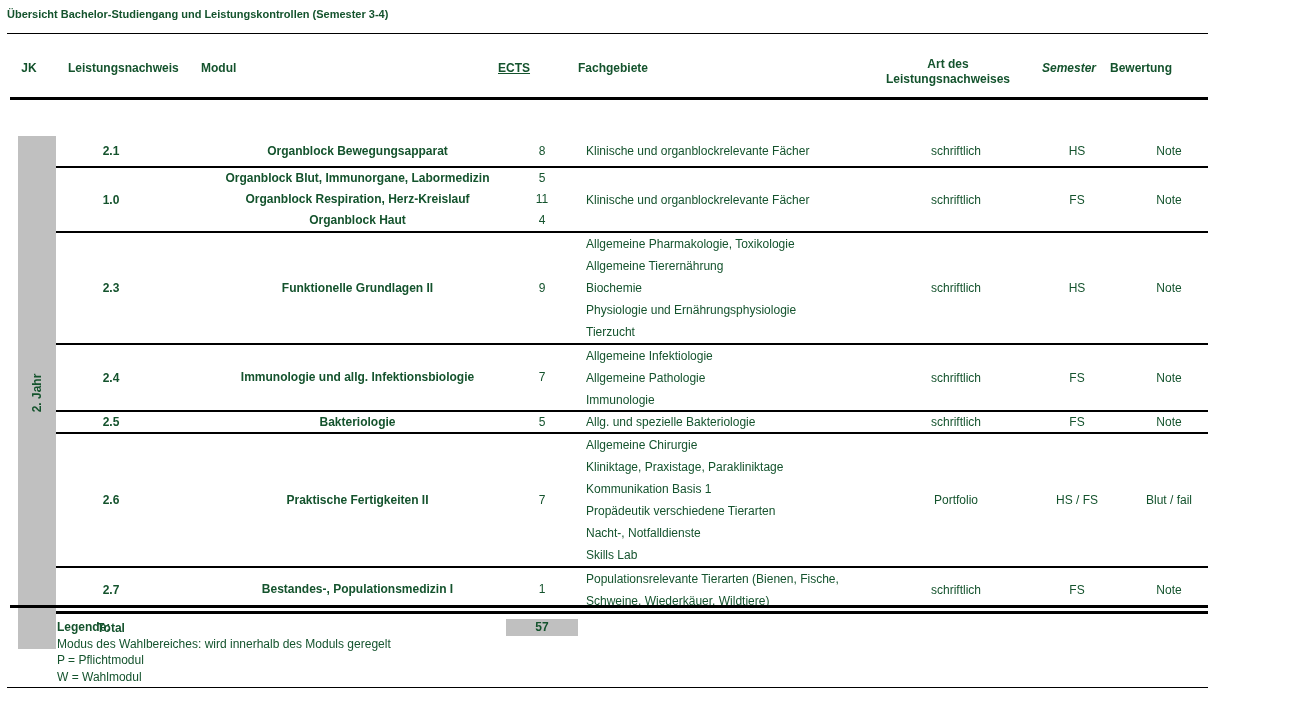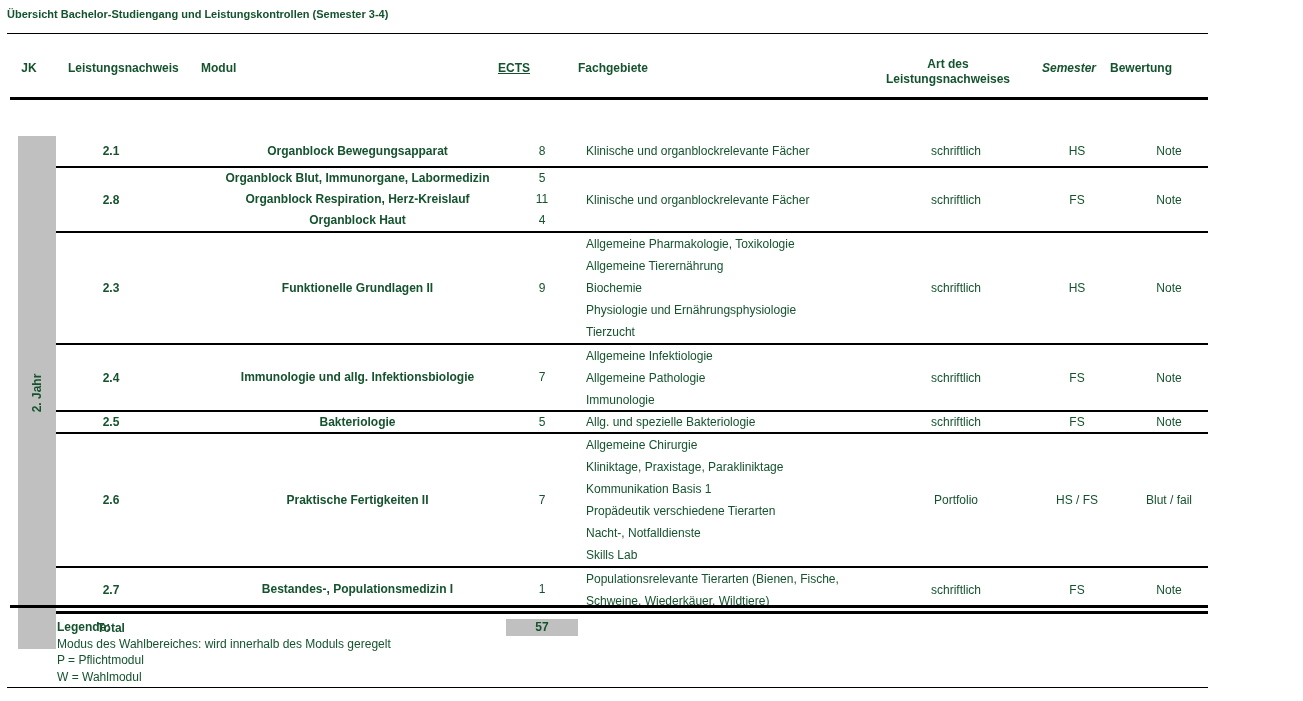--- a/index.html
+++ b/index.html
@@ -89,21 +89,21 @@
         <div>Klinische und organblockrelevante Fächer</div>
       </div>
       <div class="c c-art">schriftlich</div>
       <div class="c c-sem">HS</div>
       <div class="c c-bew">Note</div>
       <div class="c c-typ">P</div>
       <div class="c c-sp"></div>
     </div>
 
     <div class="t-row" style="height:65px">
-      <div class="c c-nr">2.8</div>
+      <div class="c c-nr">1.0</div>
       <div class="c c-mod">
         <div>Organblock Blut, Immunorgane, Labormedizin</div>
         <div>Organblock Respiration, Herz-Kreislauf</div>
         <div>Organblock Haut</div>
       </div>
       <div class="c c-ects">
         <div>5</div>
         <div>11</div>
         <div>4</div>
       </div>

